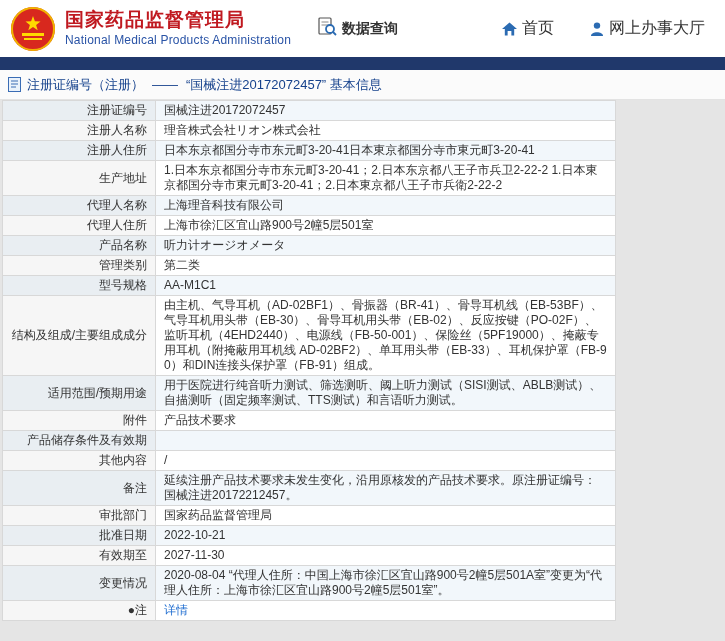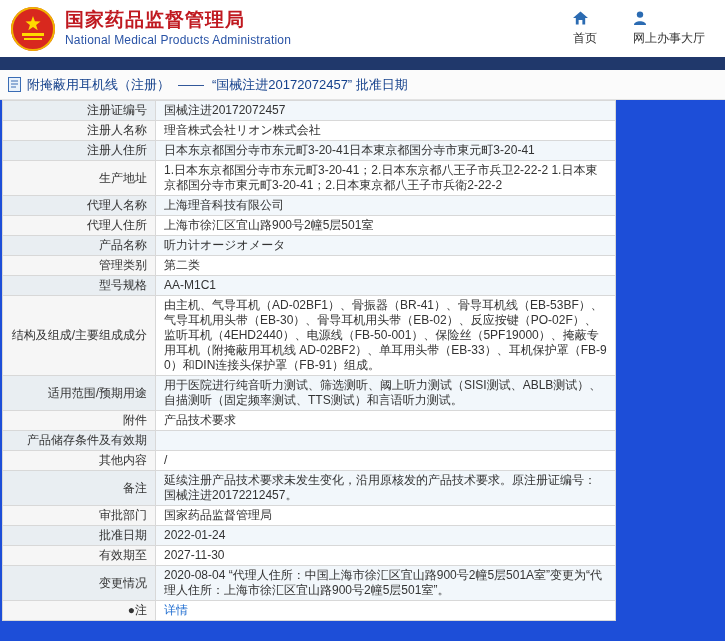--- a/index.html
+++ b/index.html
@@ -1,21 +1,21 @@
 <!DOCTYPE html>
 <html><head>
 <meta charset="utf-8">
 <style>
   * { margin:0; padding:0; box-sizing:border-box; }
   html,body { width:725px; height:641px; overflow:hidden; }
   body {
     font-family:"Liberation Sans","DejaVu Sans",sans-serif;
     background:#fbfbfb; color:#333;
   }
-  .page { width:725px; height:641px; overflow:hidden; background:#1d4ed8; }
+  .page { width:725px; height:641px; overflow:hidden; background:#e5e5e5; }
 
   
   .header {
     height:57px; background:#ffffff;
     display:flex; align-items:center; padding:0 14px 0 10px;
   }
   .logo { width:46px; height:46px; flex:0 0 auto; }
   .agency { margin-left:9px; line-height:1.1; }
   .agency-cn {
     font-size:19px; font-weight:bold; color:#c01920; letter-spacing:1px;
@@ -25,22 +25,22 @@
     font-size:12px; color:#2953a6; letter-spacing:0.2px; margin-top:3px;
     white-space:nowrap;
   }
   .dataquery {
     margin-left:26px; display:flex; align-items:center; gap:5px;
     font-size:14px; font-weight:bold; color:#333; cursor:pointer;
     white-space:nowrap;
   }
   .topnav { margin-left:auto; display:flex; gap:36px; padding-right:6px; }
   .nav-item {
-    display:flex; flex-direction:column; align-items:flex-start; gap:5px;
-    font-size:12px; color:#333; text-decoration:none; cursor:pointer;
+    display:flex; flex-direction:row; align-items:center; gap:5px;
+    font-size:16px; color:#333; text-decoration:none; cursor:pointer;
     white-space:nowrap;
   }
   .nav-icon { height:14px; display:flex; align-items:flex-end; }
 
   
   .navy-bar { height:13px; background:#20386b; }
 
   
   .breadcrumb {
     height:30px; display:flex; align-items:center; gap:6px;
@@ -83,20 +83,32 @@
         <circle cx="23" cy="23" r="22" fill="#d8281e"></circle>
         <circle cx="23" cy="23" r="21" fill="none" stroke="#f0b400" stroke-width="2"></circle>
         <polygon points="23,10 24.9,15.3 30.5,15.5 26.1,18.9 27.7,24.3 23,21.1 18.3,24.3 19.9,18.9 15.5,15.5 21.1,15.3" fill="#ffd900"></polygon>
         <rect x="12" y="27" width="22" height="3" fill="#ffd900"></rect>
         <rect x="14" y="32" width="18" height="2" fill="#ffd900"></rect>
       </svg>
     </div>
     <div class="agency">
       <div class="agency-cn">国家药品监督管理局</div>
       <div class="agency-en">National Medical Products Administration</div>
+    </div>
+    <div class="dataquery">
+      <span class="dq-icon">
+        <svg width="20" height="20" viewBox="0 0 20 20" aria-hidden="true">
+          <rect x="2" y="1" width="12" height="16" rx="1" fill="#ffffff" stroke="#555555" stroke-width="1.2"></rect>
+          <line x1="4.5" y1="5" x2="11.5" y2="5" stroke="#888888" stroke-width="1"></line>
+          <line x1="4.5" y1="8" x2="11.5" y2="8" stroke="#888888" stroke-width="1"></line>
+          <circle cx="13" cy="12" r="4" fill="#ffffff" stroke="#2b6bb2" stroke-width="1.8"></circle>
+          <line x1="16" y1="15" x2="19" y2="18" stroke="#2b6bb2" stroke-width="1.8"></line>
+        </svg>
+      </span>
+      <span>数据查询</span>
     </div>
     <nav class="topnav">
       <a class="nav-item">
         <span class="nav-icon">
           <svg width="15" height="14" viewBox="0 0 16 14" aria-hidden="true">
             <path d="M8 0 L16 7 L13 7 L13 14 L10 14 L10 9 L6 9 L6 14 L3 14 L3 7 L0 7 Z" fill="#2b6bb2"></path>
           </svg>
         </span>
         <span>首页</span>
       </a>
@@ -116,23 +128,23 @@
 
   <div class="breadcrumb">
     <span class="bc-icon">
       <svg width="13" height="15" viewBox="0 0 13 15" aria-hidden="true">
         <rect x="0.5" y="0.5" width="12" height="14" fill="#eaf2fb" stroke="#3a6cb4" stroke-width="1"></rect>
         <line x1="3" y1="4" x2="10" y2="4" stroke="#3a6cb4" stroke-width="1"></line>
         <line x1="3" y1="7" x2="10" y2="7" stroke="#3a6cb4" stroke-width="1"></line>
         <line x1="3" y1="10" x2="8" y2="10" stroke="#3a6cb4" stroke-width="1"></line>
       </svg>
     </span>
-    <span class="bc-cat">附掩蔽用耳机线（注册）</span>
+    <span class="bc-cat">注册证编号（注册）</span>
     <span class="bc-sep">——</span>
-    <span class="bc-title">“国械注进20172072457” 批准日期</span>
+    <span class="bc-title">“国械注进20172072457” 基本信息</span>
   </div>
 
   <table class="info-table">
     <tbody>
         <tr>
     <td class="label">注册证编号</td>
     <td class="value">国械注进20172072457</td>
   </tr>
         <tr>
     <td class="label">注册人名称</td>
@@ -189,21 +201,21 @@
         <tr>
     <td class="label">备注</td>
     <td class="value">延续注册产品技术要求未发生变化，沿用原核发的产品技术要求。原注册证编号：国械注进20172212457。</td>
   </tr>
         <tr>
     <td class="label">审批部门</td>
     <td class="value">国家药品监督管理局</td>
   </tr>
         <tr>
     <td class="label">批准日期</td>
-    <td class="value">2022-01-24</td>
+    <td class="value">2022-10-21</td>
   </tr>
         <tr>
     <td class="label">有效期至</td>
     <td class="value">2027-11-30</td>
   </tr>
         <tr>
     <td class="label">变更情况</td>
     <td class="value">2020-08-04 “代理人住所：中国上海市徐汇区宜山路900号2幢5层501A室”变更为“代理人住所：上海市徐汇区宜山路900号2幢5层501室”。</td>
   </tr>
         <tr>

